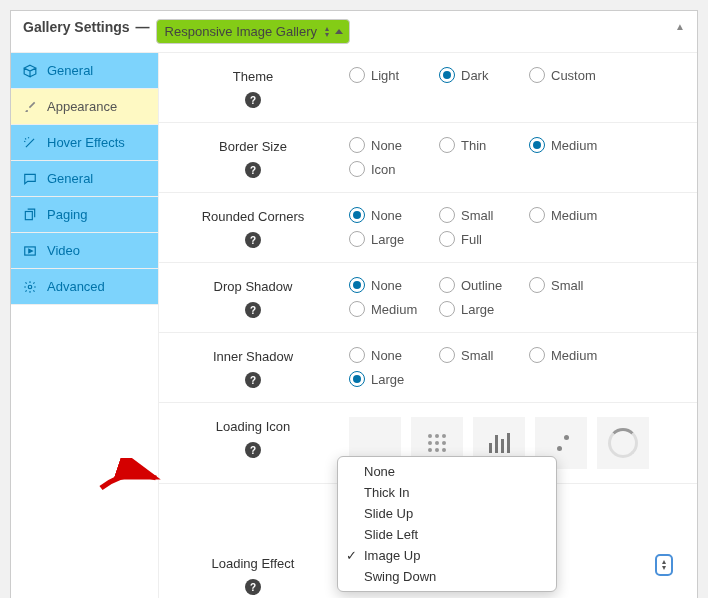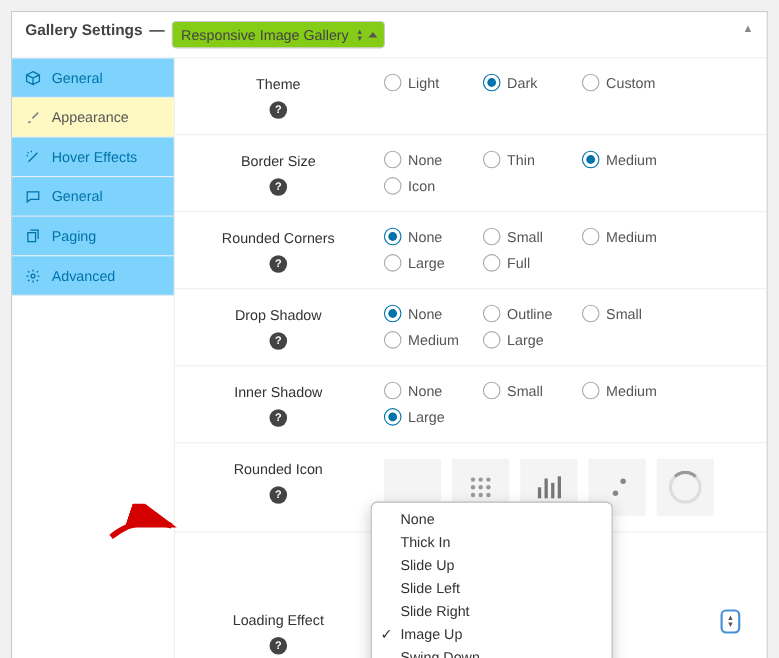--- a/index.html
+++ b/index.html
@@ -95,20 +95,29 @@
             <svg width="14" height="14" viewBox="0 0 24 24" fill="none" stroke="#0073aa" stroke-width="2">
               <rect x="4" y="6" width="12" height="14"></rect>
               <path d="M8 2h12v14"></path>
             </svg>
           </span>
         <span>Paging</span>
       </div>
       <div class="sidebar-item">
         <span class="icon">
             <svg width="14" height="14" viewBox="0 0 24 24" fill="none" stroke="#0073aa" stroke-width="2">
+              <rect x="3" y="5" width="18" height="14"></rect>
+              <path d="M10 9l6 3-6 3V9z" fill="#0073aa"></path>
+            </svg>
+          </span>
+        <span>Video</span>
+      </div>
+      <div class="sidebar-item">
+        <span class="icon">
+            <svg width="14" height="14" viewBox="0 0 24 24" fill="none" stroke="#0073aa" stroke-width="2">
               <circle cx="12" cy="12" r="3"></circle>
               <path d="M12 2v3M12 19v3M4.2 4.2l2.1 2.1M17.7 17.7l2.1 2.1M2 12h3M19 12h3M4.2 19.8l2.1-2.1M17.7 6.3l2.1-2.1"></path>
             </svg>
           </span>
         <span>Advanced</span>
       </div>
     </div>
 
     <div class="content">
       <div class="row">
@@ -235,21 +244,21 @@
             </label>
           <label class="radio-opt">
               <span class="radio checked"></span>
               <span>Large</span>
             </label>
         </div>
       </div>
 
       <div class="row">
         <div class="row-label">
-            <span>Rounded Icon</span>
+            <span>Loading Icon</span>
             <span class="help">?</span>
           </div>
         <div class="options loading-icons">
           <div class="loading-box">
               <span class="blank-icon"></span>
             </div>
           <div class="loading-box">
               <span class="spinner-dots">
                 <span></span>
                 <span></span>
@@ -287,21 +296,20 @@
         <div class="options" style="justify-content:flex-end;padding-right:10px">
           <span class="loaded-select">
               <span class="caret2">▴<br>▾</span>
             </span>
         </div>
         <div class="dropdown-menu" style="left:178px;top:-28px">
           <div class="item">None</div>
           <div class="item">Thick In</div>
           <div class="item">Slide Up</div>
           <div class="item">Slide Left</div>
-          <div class="item">Slide Right</div>
           <div class="item check">Image Up</div>
           <div class="item">Swing Down</div>
 
         </div>
       </div>
     </div>
   </div>
 </div>
 
 <svg class="arrow" width="70" height="40">

